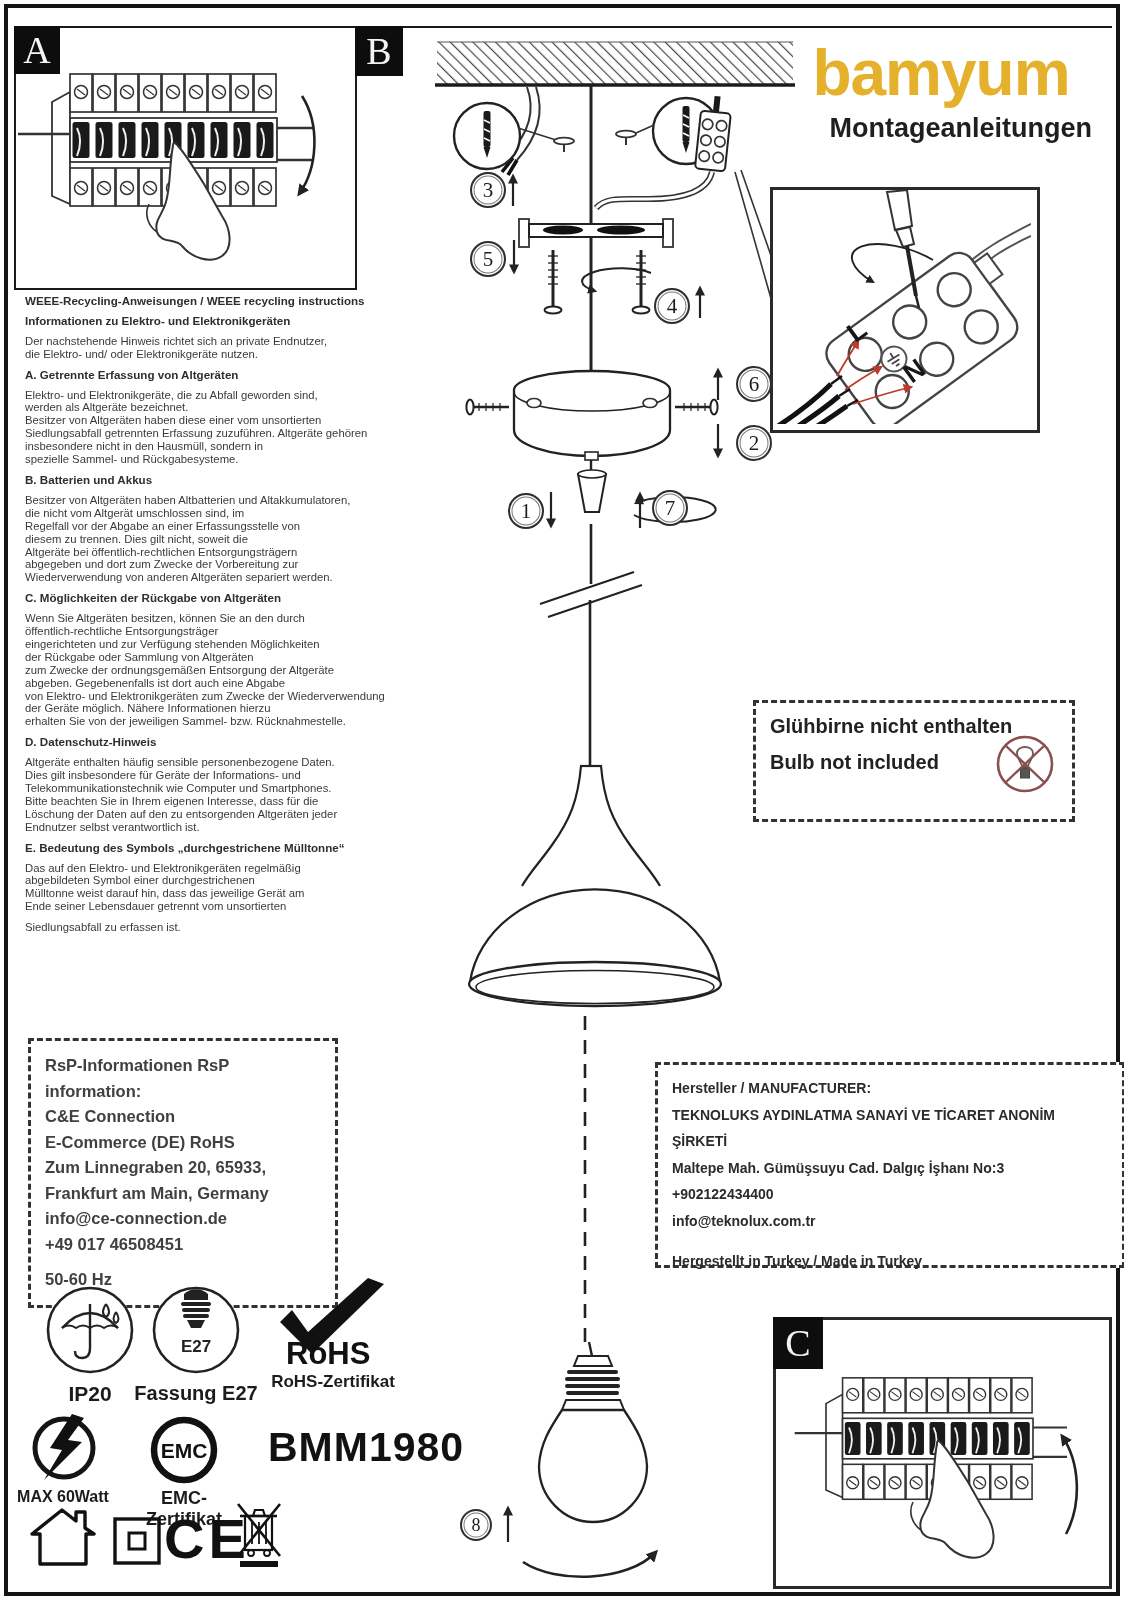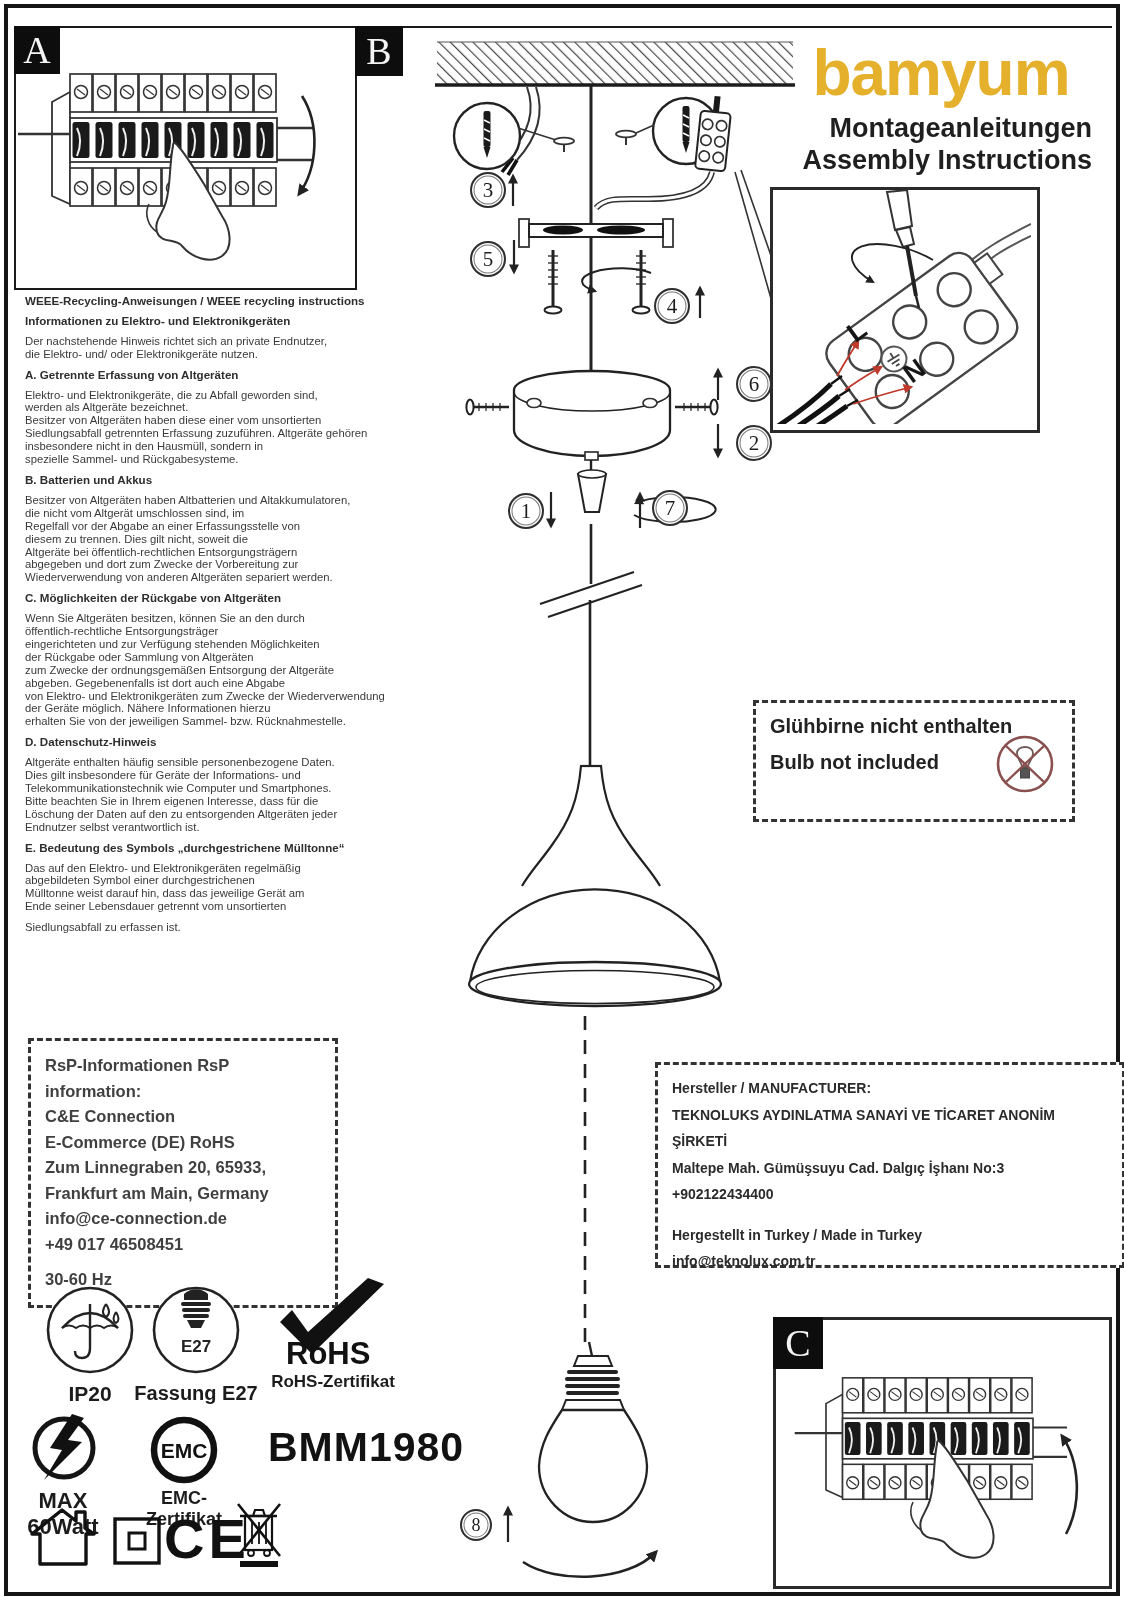--- a/index.html
+++ b/index.html
@@ -240,21 +240,20 @@
   </div>
 
   <div class="abs z1" style="left:353px;top:26px;width:759px;border-top:2.5px solid #1a1a1a"></div>
   <div class="corner-label abs z2" style="left:355px;top:26px;width:48px;height:50px">
     <span>B</span>
   </div>
 
   <div class="abs z2" style="left:790px;top:36px;width:302px">
     <div class="brand-logo" style="color:#e5b02b">bamyum</div>
     <div class="brand-sub">Montageanleitungen</div>
-    <div class="brand-sub" style="margin-top:0">Assembly Instructions</div>
   </div>
 
   <div class="weee abs z2" style="left:25px;top:295px">
     <h4>WEEE-Recycling-Anweisungen / WEEE recycling instructions</h4>
     <h4>Informationen zu Elektro- und Elektronikgeräten</h4>
     <p class="pre">Der nachstehende Hinweis richtet sich an private Endnutzer,
  die Elektro- und/ oder Elektronikgeräte nutzen.</p>
     <h4>A. Getrennte Erfassung von Altgeräten</h4>
     <p class="pre">Elektro- und Elektronikgeräte, die zu Abfall geworden sind,
  werden als Altgeräte bezeichnet.
@@ -360,30 +359,30 @@
   </div>
 
   <div class="dashed-box abs z2 rsp" style="left:28px;top:1038px;width:276px;padding:12px 14px">
     <div>RsP-Informationen RsP information:</div>
     <div>C&amp;E Connection</div>
     <div>E-Commerce (DE) RoHS</div>
     <div>Zum Linnegraben 20, 65933,</div>
     <div>Frankfurt am Main, Germany</div>
     <div>info@ce-connection.de</div>
     <div>+49 017 46508451</div>
-    <div style="margin-top:10px">30-60 Hz</div>
+    <div style="margin-top:10px">50-60 Hz</div>
   </div>
 
   <div class="dashed-box abs z2 mfr" style="left:655px;top:1062px;width:436px;height:180px;padding:10px 14px">
     <div>Hersteller / MANUFACTURER:</div>
     <div>TEKNOLUKS AYDINLATMA SANAYİ VE TİCARET ANONİM ŞİRKETİ</div>
     <div>Maltepe Mah. Gümüşsuyu Cad. Dalgıç İşhanı No:3</div>
     <div>+902122434400</div>
+    <div>info@teknolux.com.tr</div>
     <div style="margin-top:14px">Hergestellt in Turkey / Made in Turkey</div>
-    <div>info@teknolux.com.tr</div>
   </div>
 
   <div class="solid-box abs z2" style="left:773px;top:1317px;width:333px;height:266px">
     <svg class="abs" style="left:8px;top:46px" width="318" height="214" viewBox="0 0 318 214">
       <g transform="translate(42,10) scale(0.92)">
         <use href="#breaker-unit"></use>
       </g>
       <path d="M153,78 C149,98 151,116 146,134 C142,148 134,152 137,164 C141,176 156,170 162,178 C172,190 190,196 202,188 C214,179 210,160 202,148 L184,116 C174,100 164,84 158,78 C155,74 153,74 153,78 Z" fill="#fff" stroke="#333" stroke-width="2"></path>
       <path d="M137,164 C128,158 124,146 129,136" fill="none" stroke="#333" stroke-width="1.6"></path>
       <path d="M282,168 C298,138 296,96 278,70" stroke="#222" stroke-width="2.6" fill="none" marker-end="url(#ah)"></path>
@@ -418,21 +417,21 @@
   <svg class="abs z2" style="left:272px;top:1278px" width="120" height="90" viewBox="0 0 120 90">
     <path d="M8,44 L20,32 L36,54 L96,0 L112,6 L40,76 Z" fill="#111"></path>
     <text x="14" y="86" font-family="Liberation Sans,sans-serif" font-size="31" font-weight="bold" fill="#111">RoHS</text>
   </svg>
   <div class="cert-label" style="left:258px;top:1372px;width:150px;font-size:17px">RoHS-Zertifikat</div>
 
   <svg class="abs z2" style="left:28px;top:1412px" width="72" height="74" viewBox="0 0 72 74">
     <circle cx="36" cy="36" r="29" fill="none" stroke="#151515" stroke-width="5"></circle>
     <path d="M44,2 L22,36 L34,38 L16,68 L54,30 L40,28 L56,6 Z" fill="#111"></path>
   </svg>
-  <div class="cert-label" style="left:8px;top:1488px;width:110px;font-size:22px">MAX 60Watt</div>
+  <div class="cert-label" style="left:8px;top:1488px;width:110px;font-size:16px">MAX 60Watt</div>
 
   <svg class="abs z2" style="left:148px;top:1414px" width="72" height="72" viewBox="0 0 72 72">
     <circle cx="36" cy="36" r="30" fill="none" stroke="#111" stroke-width="6.5"></circle>
     <text x="36" y="44" text-anchor="middle" font-family="Liberation Sans,sans-serif" font-size="21" font-weight="bold" fill="#111">EMC</text>
   </svg>
   <div class="cert-label" style="left:124px;top:1488px;width:120px;font-size:18px">EMC-Zertifikat</div>
 
   <div class="model" style="left:268px;top:1424px">BMM1980</div>
 
   <svg class="abs z2" style="left:22px;top:1506px" width="82" height="62" viewBox="0 0 82 62">

